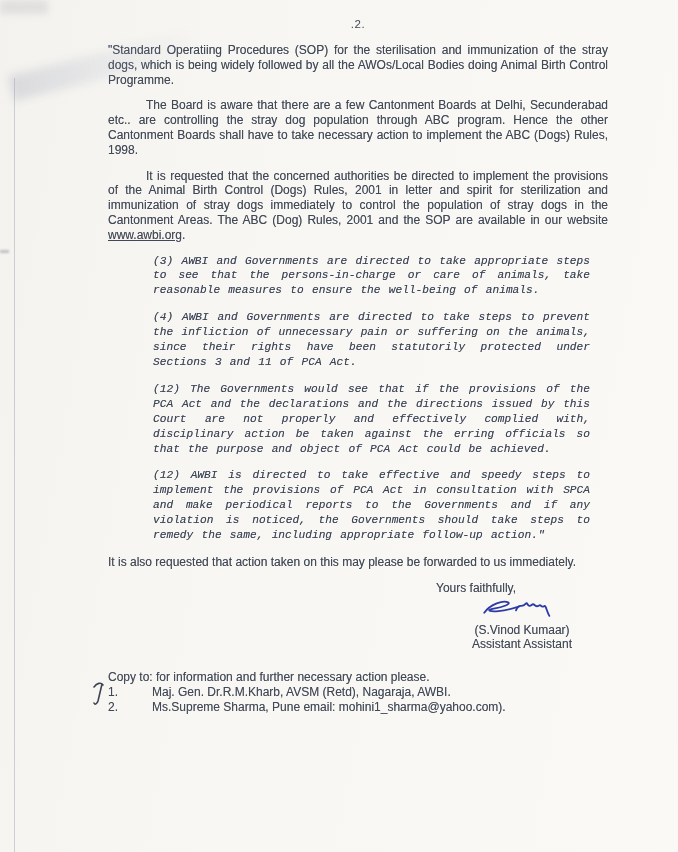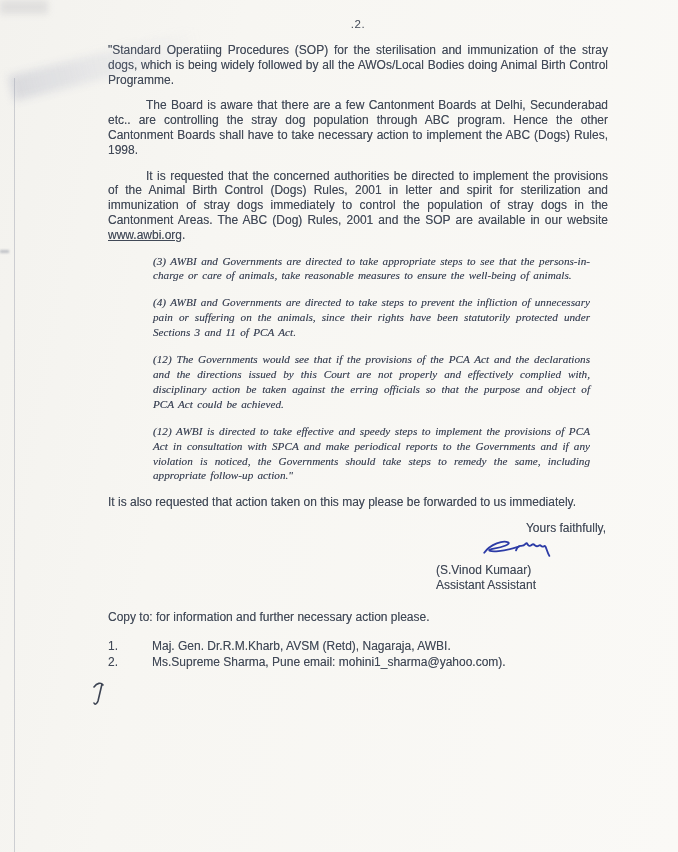--- a/index.html
+++ b/index.html
@@ -29,41 +29,41 @@
     font-size: 12px;
     line-height: 14.8px;
     text-align: justify;
     text-shadow: 0 0 0.3px rgba(65,73,87,0.55);
   }
   .indent    { text-indent: 38px; }
   .bigindent { text-indent: 72px; }
 
   .quote {
     margin: 2px 18px 12px 45px;
-    font-family: Liberation Serif, serif;
+    font-family: Liberation Mono, monospace;
     font-style: italic;
     font-size: 11.2px;
     line-height: 14.9px;
     text-align: justify;
     color: #3c4456;
     word-spacing: 1.5px;
     text-shadow: 0 0 0.3px rgba(60,68,86,0.55);
   }
 
   .link { text-decoration: underline; }
 
   .pen-mark { position: absolute; left: 90px; top: 680px; }
 
   .closing { width: 172px; margin: 2px 0 0 auto; font-size: 12px; text-shadow: 0 0 0.3px rgba(65,73,87,0.5); }
-  .salutation { text-align: right; padding-right: 2px; line-height: 14px; }
+  .salutation { padding-right: 2px; line-height: 14px; }
   .signature { height: 27px; margin: 1px 0 0 30px; }
-  .signer-name, .signer-title { line-height: 14.5px; }
+  .signer-name, .signer-title { text-align: center; line-height: 14.5px; }
 
   .copyto { margin-top: 18px; font-size: 12px; text-shadow: 0 0 0.3px rgba(65,73,87,0.5); }
-  .copyto-label { margin-bottom: 14px; line-height: 15px; }
+  .copyto-label { line-height: 15px; }
   .copyto-item { display: flex; line-height: 15.6px; }
   .copyto-item .num { width: 44px; flex: none; }
 </style>
 </head>
 <body>
 
 <div class="page">
 
   <div class="artifact edge-line"></div>
   <div class="artifact smudge"></div>

